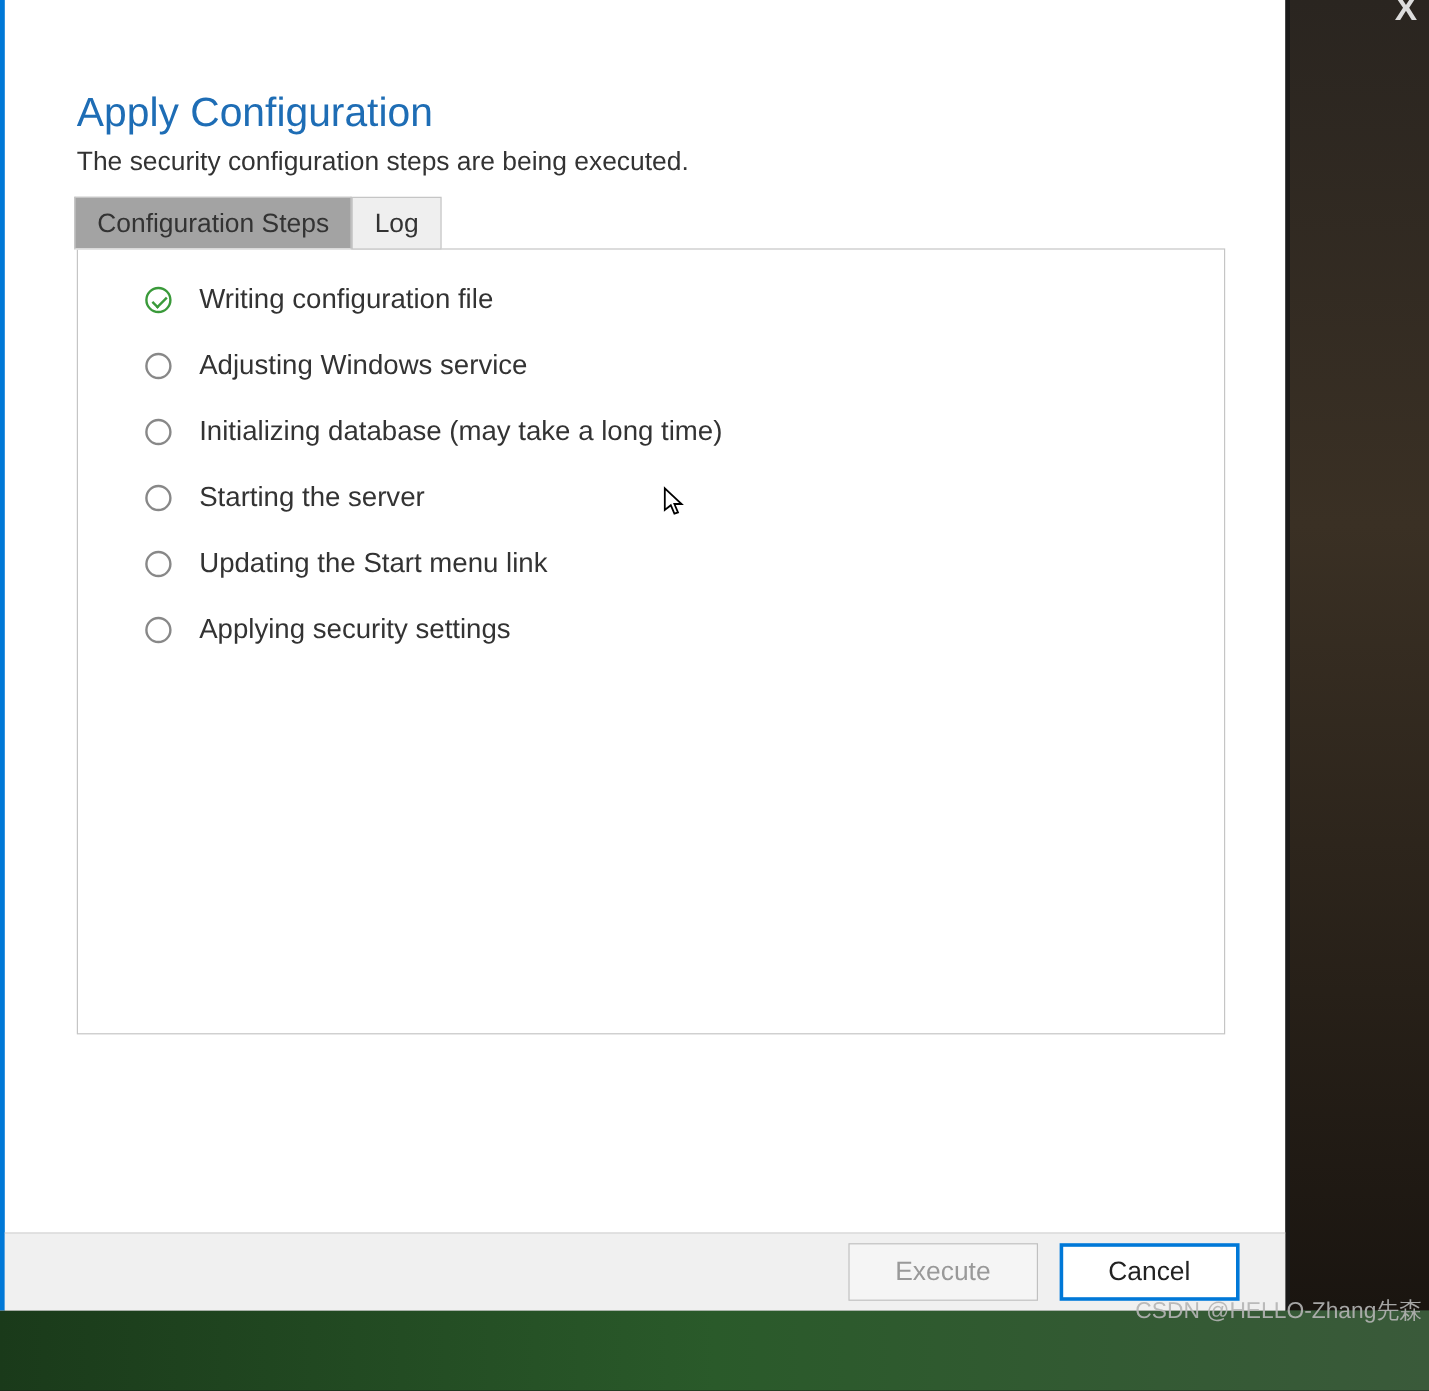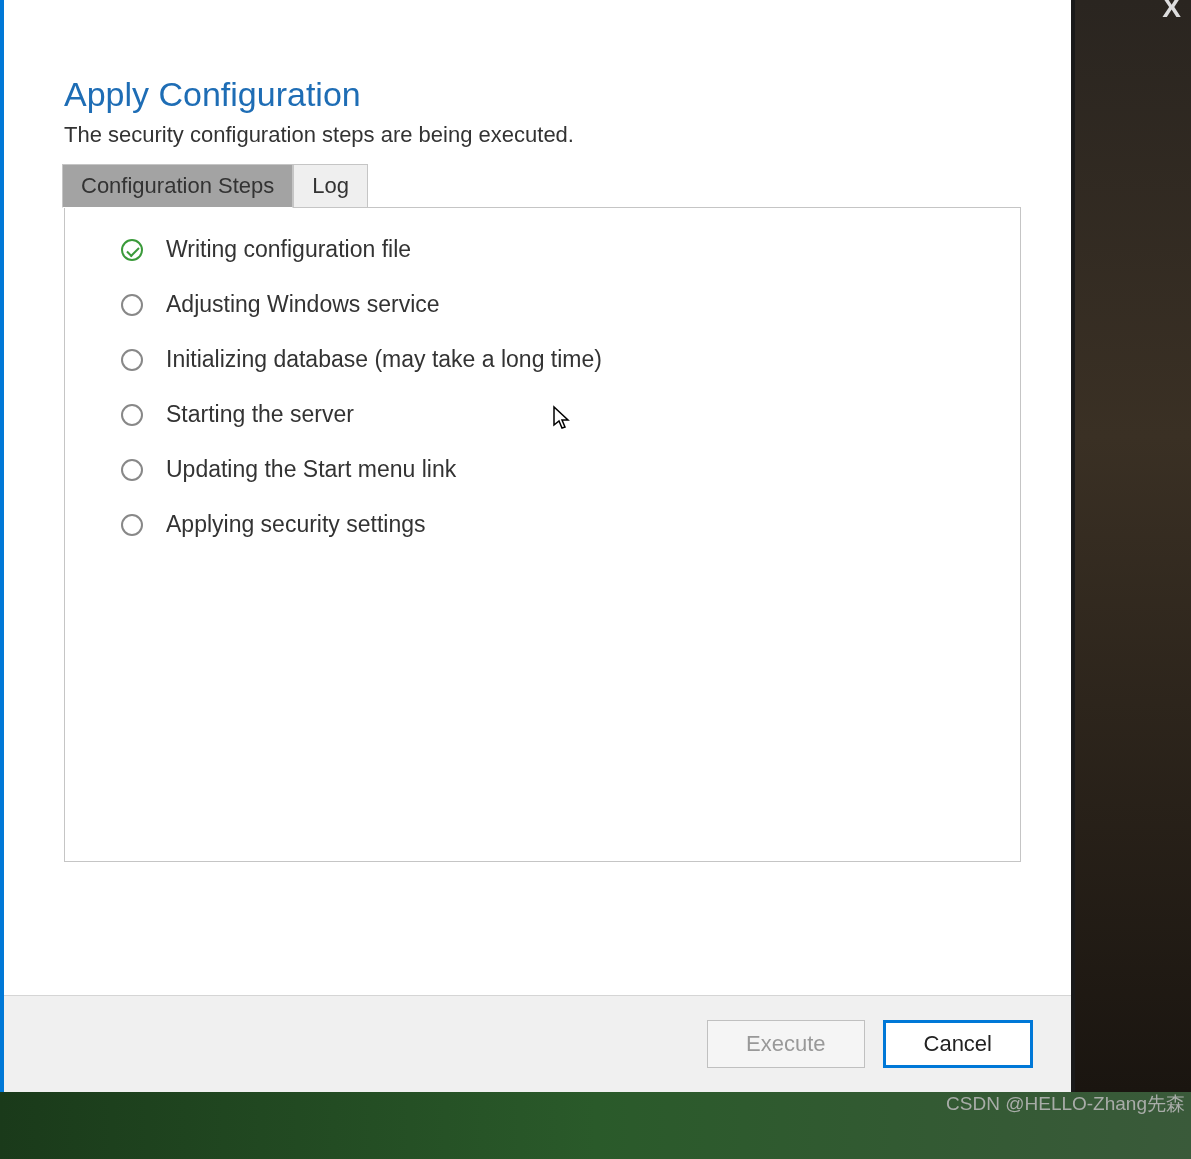--- a/index.html
+++ b/index.html
@@ -120,21 +120,21 @@
     }
     .icon-pending {
       width: 22px;
       height: 22px;
       border-radius: 50%;
       border: 2px solid #888;
     }
     .button-bar {
       background: #f0f0f0;
       border-top: 1px solid #d5d5d5;
-      padding: 24px 38px;
+      padding: 8px 38px;
       display: flex;
       justify-content: flex-end;
       gap: 18px;
     }
     .btn {
       padding: 10px 38px;
       font-size: 22px;
       font-family: inherit;
       cursor: pointer;
       background: #ffffff;
@@ -155,21 +155,21 @@
       left: 552px;
       top: 405px;
       width: 20px;
       height: 26px;
       pointer-events: none;
       z-index: 100;
     }
     .watermark {
       position: absolute;
       right: 6px;
-      bottom: 42px;
+      bottom: 54px;
       font-size: 19px;
       color: #b5b5b5;
       font-family: sans-serif;
       opacity: 0.9;
     }
     .desktop-strip {
       position: absolute;
       right: 0;
       top: 0;
       width: 116px;

